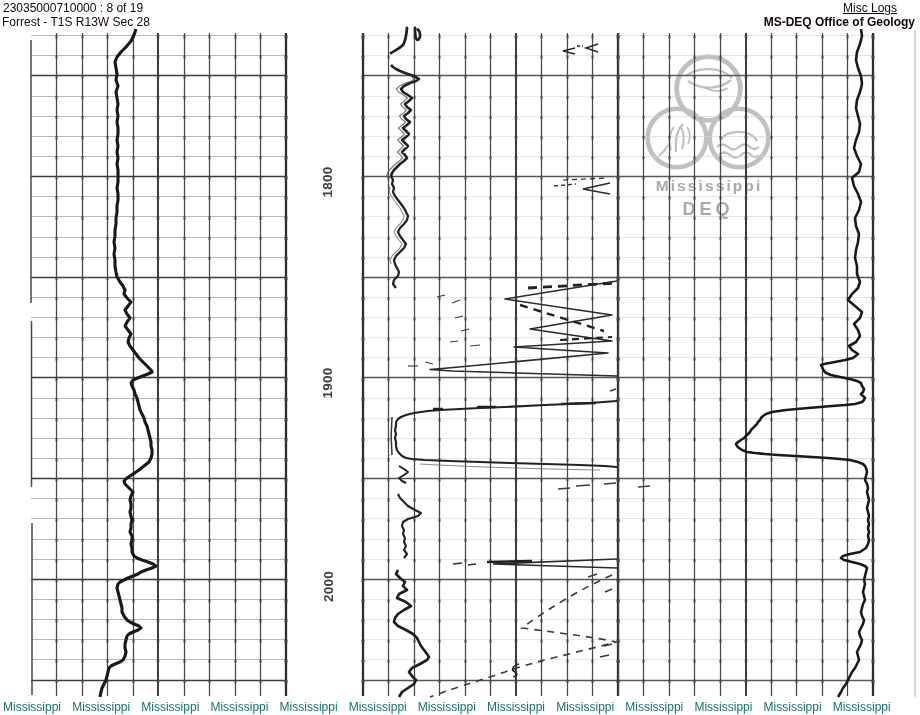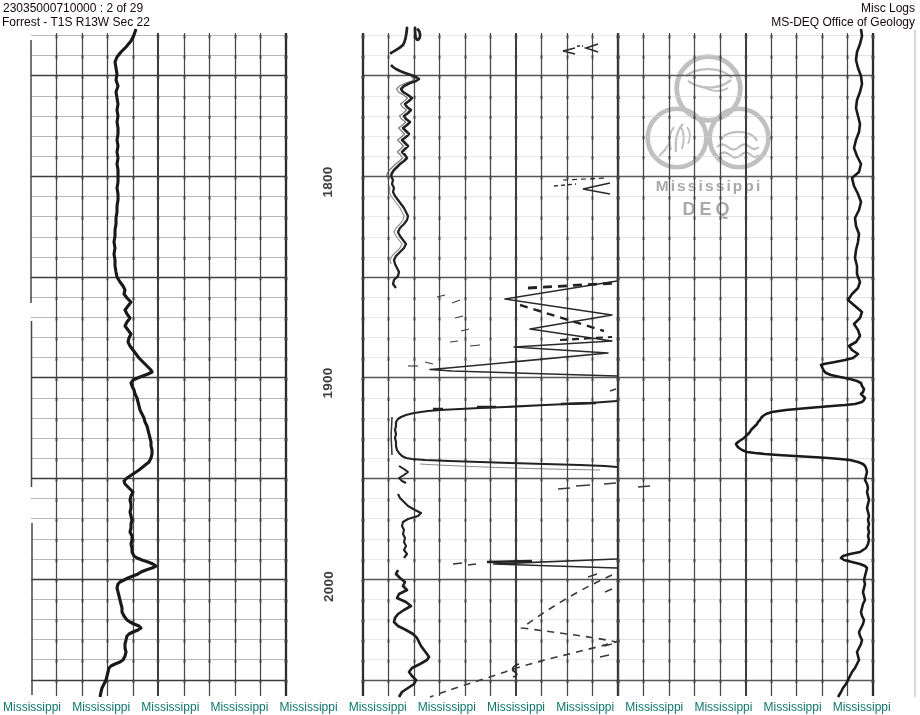--- a/index.html
+++ b/index.html
@@ -3,27 +3,27 @@
 <meta charset="utf-8">
 <style>
 html,body{margin:0;padding:0;background:#fff;width:920px;height:715px;overflow:hidden;}
 body{font-family:"Liberation Sans",sans-serif;position:relative;}
 .hdr{position:absolute;font-size:12px;color:#16060c;white-space:nowrap;}
 .ftr{position:absolute;left:3px;top:700px;font-size:12px;color:#0f766e;white-space:nowrap;word-spacing:7.8px;}
 </style>
 </head>
 <body>
 
-<div class="hdr" style="left:3px;top:1px;">23035000710000 : 2 of 29</div>
-
-<div class="hdr" style="left:2px;top:14.5px;">Forrest - T1S R13W Sec 22</div>
-
-<div class="hdr" style="right:5px;top:1px;">Misc Logs</div>
-
-<div class="hdr" style="right:5px;top:14.5px;">MS-DEQ Office of Geology</div>
+<div class="hdr" style="left:3px;top:1px;">23035000710000 : 8 of 19</div>
+
+<div class="hdr" style="left:2px;top:14.5px;">Forrest - T1S R13W Sec 28</div>
+
+<div class="hdr" style="right:23px;top:1px;text-decoration:underline;">Misc Logs</div>
+
+<div class="hdr" style="right:5px;top:14.5px;font-weight:bold;">MS-DEQ Office of Geology</div>
 
 <svg width="920" height="715" viewBox="0 0 920 715" style="position:absolute;left:0;top:0;">
 
 <g stroke="#c0c0c0" fill="none">
 <circle cx="708.5" cy="88.5" r="31.8" stroke-width="4.8"></circle>
 <circle cx="677" cy="138" r="29.3" stroke-width="4.6"></circle>
 <circle cx="739" cy="138" r="29.3" stroke-width="4.6"></circle>
 <path d="M686,76 C698,66 722,67 732,78" stroke-width="2.4"></path>
 <path d="M688,81 C701,90 719,90 731,80" stroke-width="2.4"></path>
 <path d="M704,87 C712,92 722,92 728,88" stroke-width="2.0"></path>

